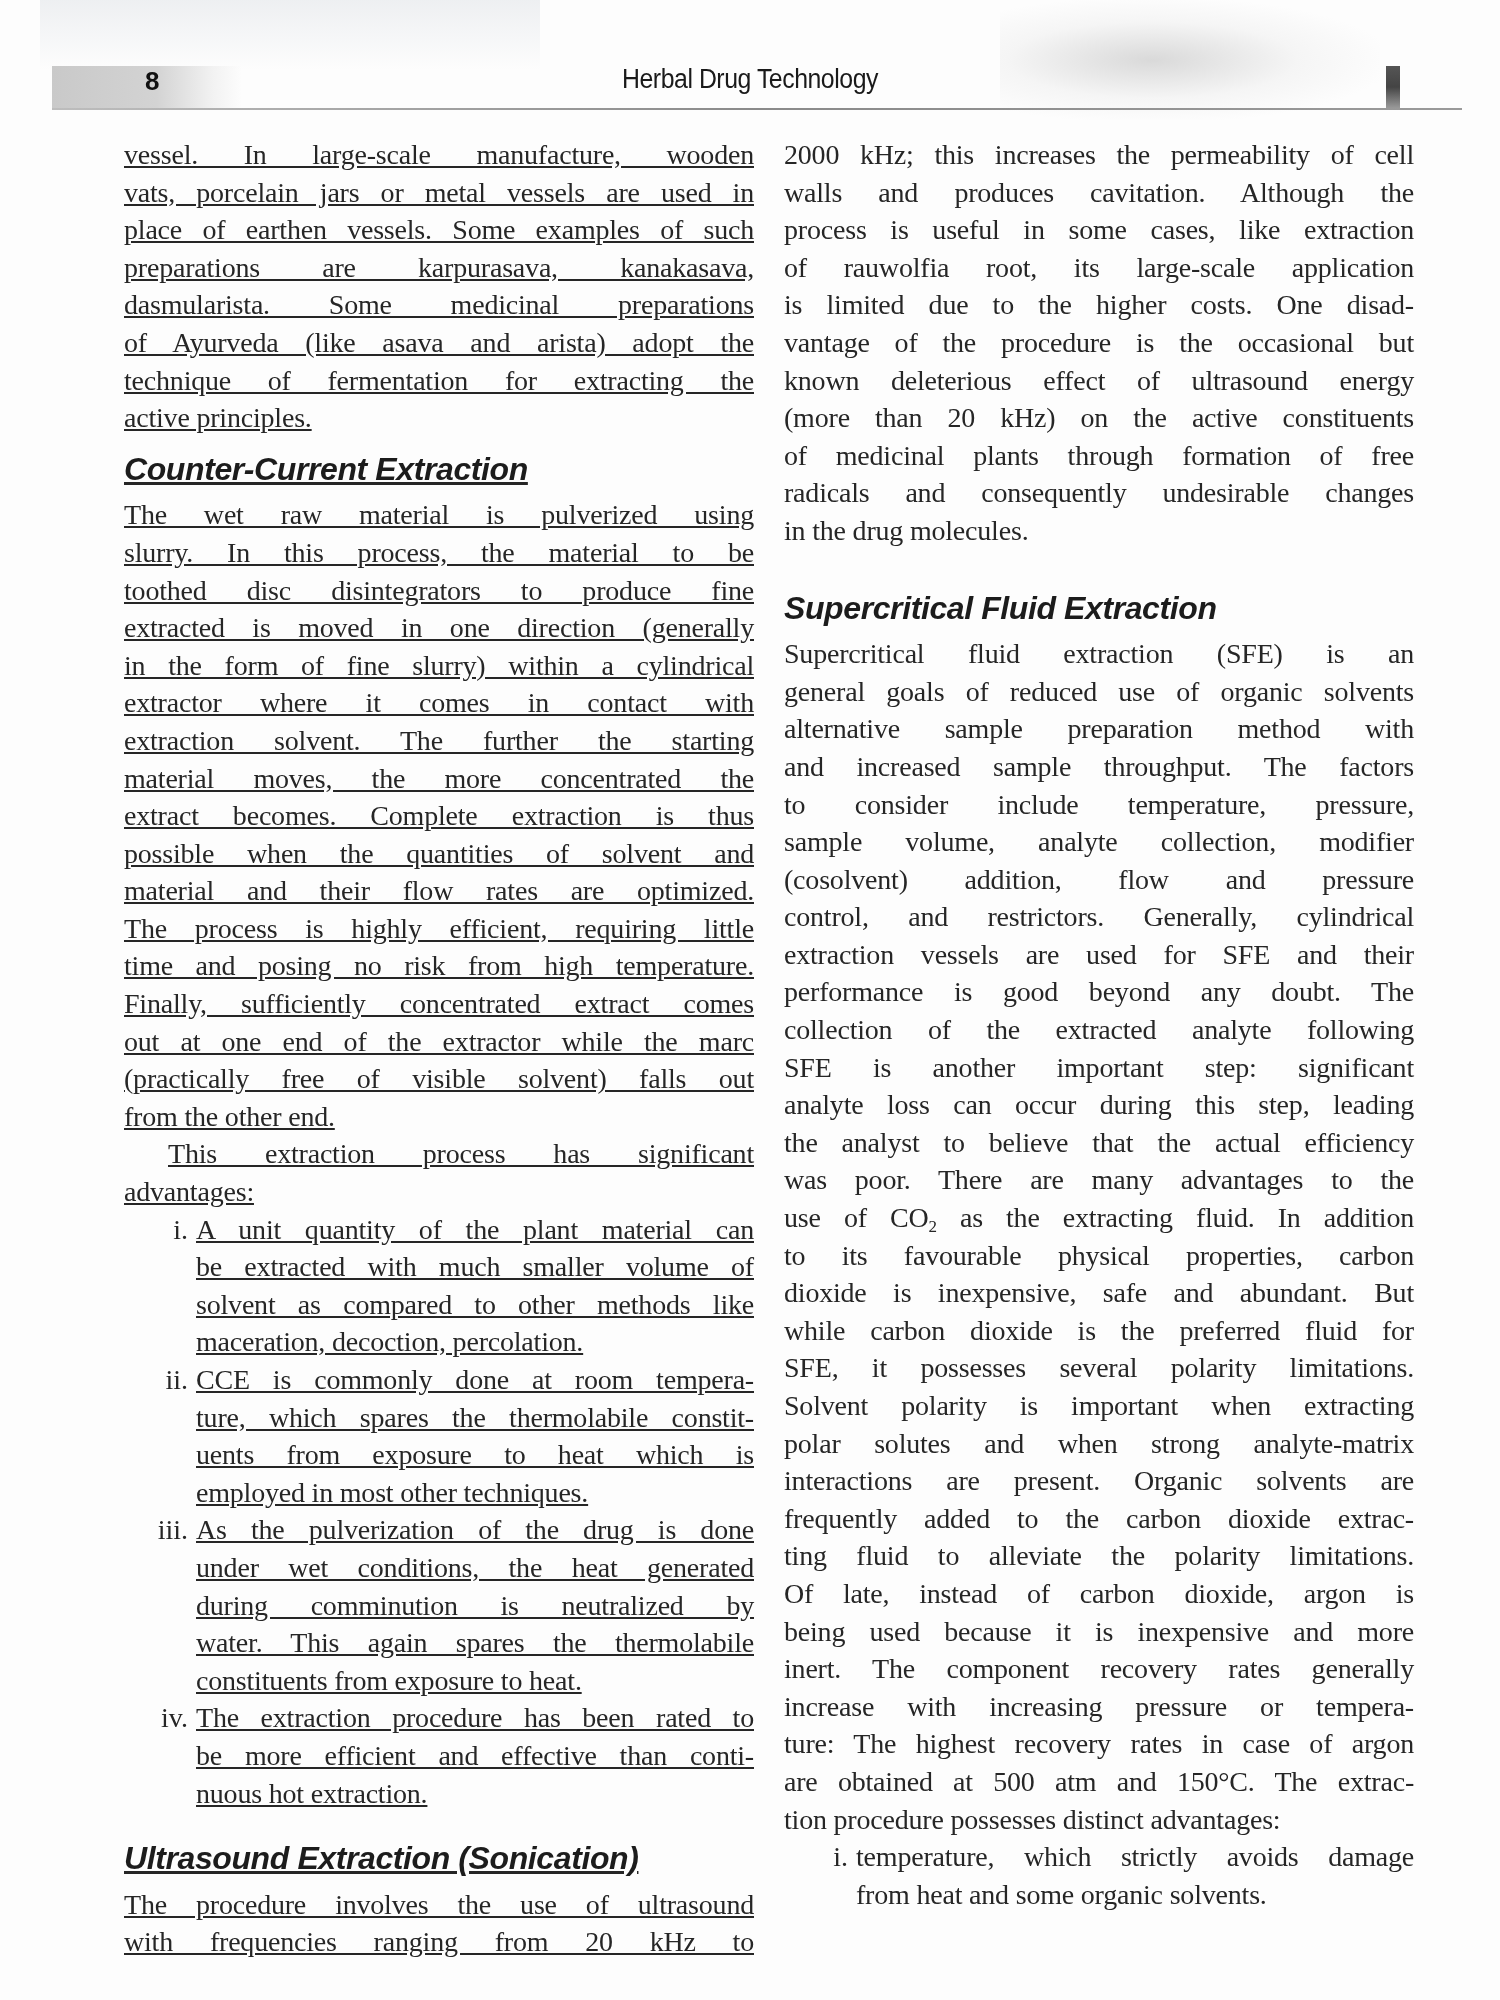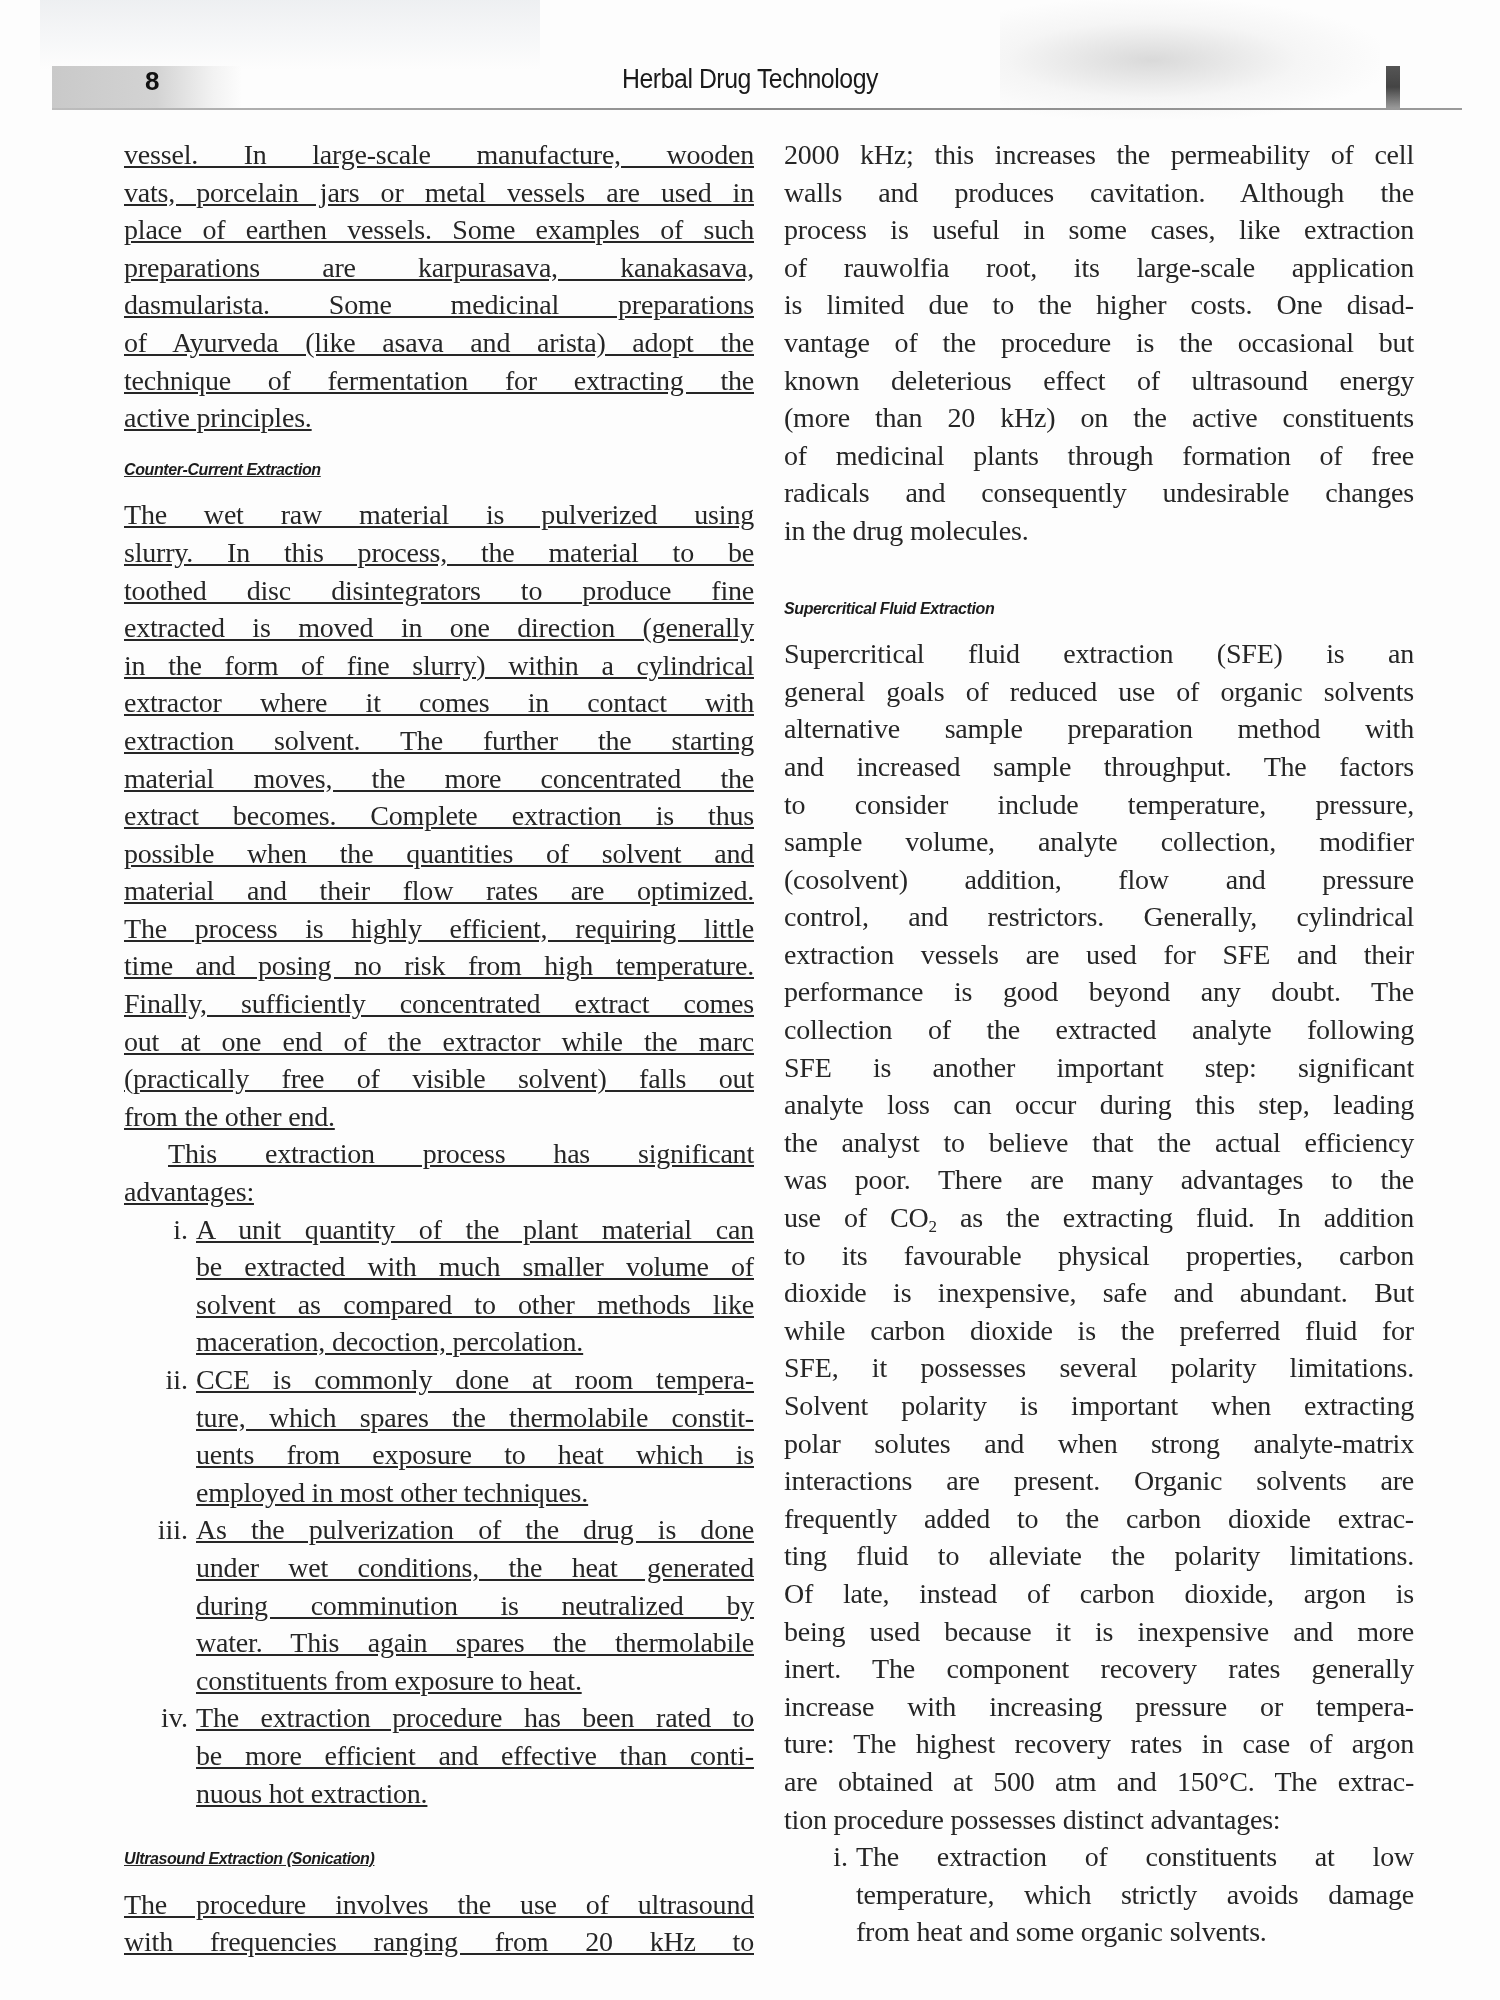--- a/index.html
+++ b/index.html
@@ -49,21 +49,21 @@
     font-size: 28px; white-space: nowrap;
     text-align: justify; text-align-last: justify;
     letter-spacing: -0.2px;
   }
   .line.last { text-align-last: left; }
   .line.indent1 { padding-left: 44px; }
   .line.hang { padding-left: 72px; }
   .heading {
     display: block; height: 37.6px; line-height: 37.6px;
     font-family: "Liberation Sans", "DejaVu Sans", sans-serif;
-    font-style: italic; font-weight: bold; font-size: 16px; color: #1c1c1c;
+    font-style: italic; font-weight: bold; font-size: 32px; color: #1c1c1c;
     letter-spacing: -0.4px;
   }
   .gap-s { height: 8px; }
   .gap-m { height: 14px; }
   .gap-l { height: 28px; }
   .item { position: relative; display: block; }
   .item-num {
     position: absolute; top: 0; height: 37.6px; line-height: 37.6px; font-size: 28px;
     width: 64px; text-align: right;
   }
@@ -219,19 +219,18 @@
         <span class="line">increase with increasing pressure or tempera-</span>
         <span class="line">ture: The highest recovery rates in case of argon</span>
         <span class="line">are obtained at 500 atm and 150°C. The extrac-</span>
         <span class="line last">tion procedure possesses distinct advantages:</span>
       </div>
   </div>
   <div id="right-sfe-list">
       <div class="item">
         <span class="item-num">i.</span>
         <div id="right-sfe-list-item-0">
-          <span class="line hang">The extraction of constituents at low</span>
           <span class="line hang">temperature, which strictly avoids damage</span>
           <span class="line last hang">from heat and some organic solvents.</span>
         </div>
       </div>
     </div>
 </div>
 
 </body></html>

